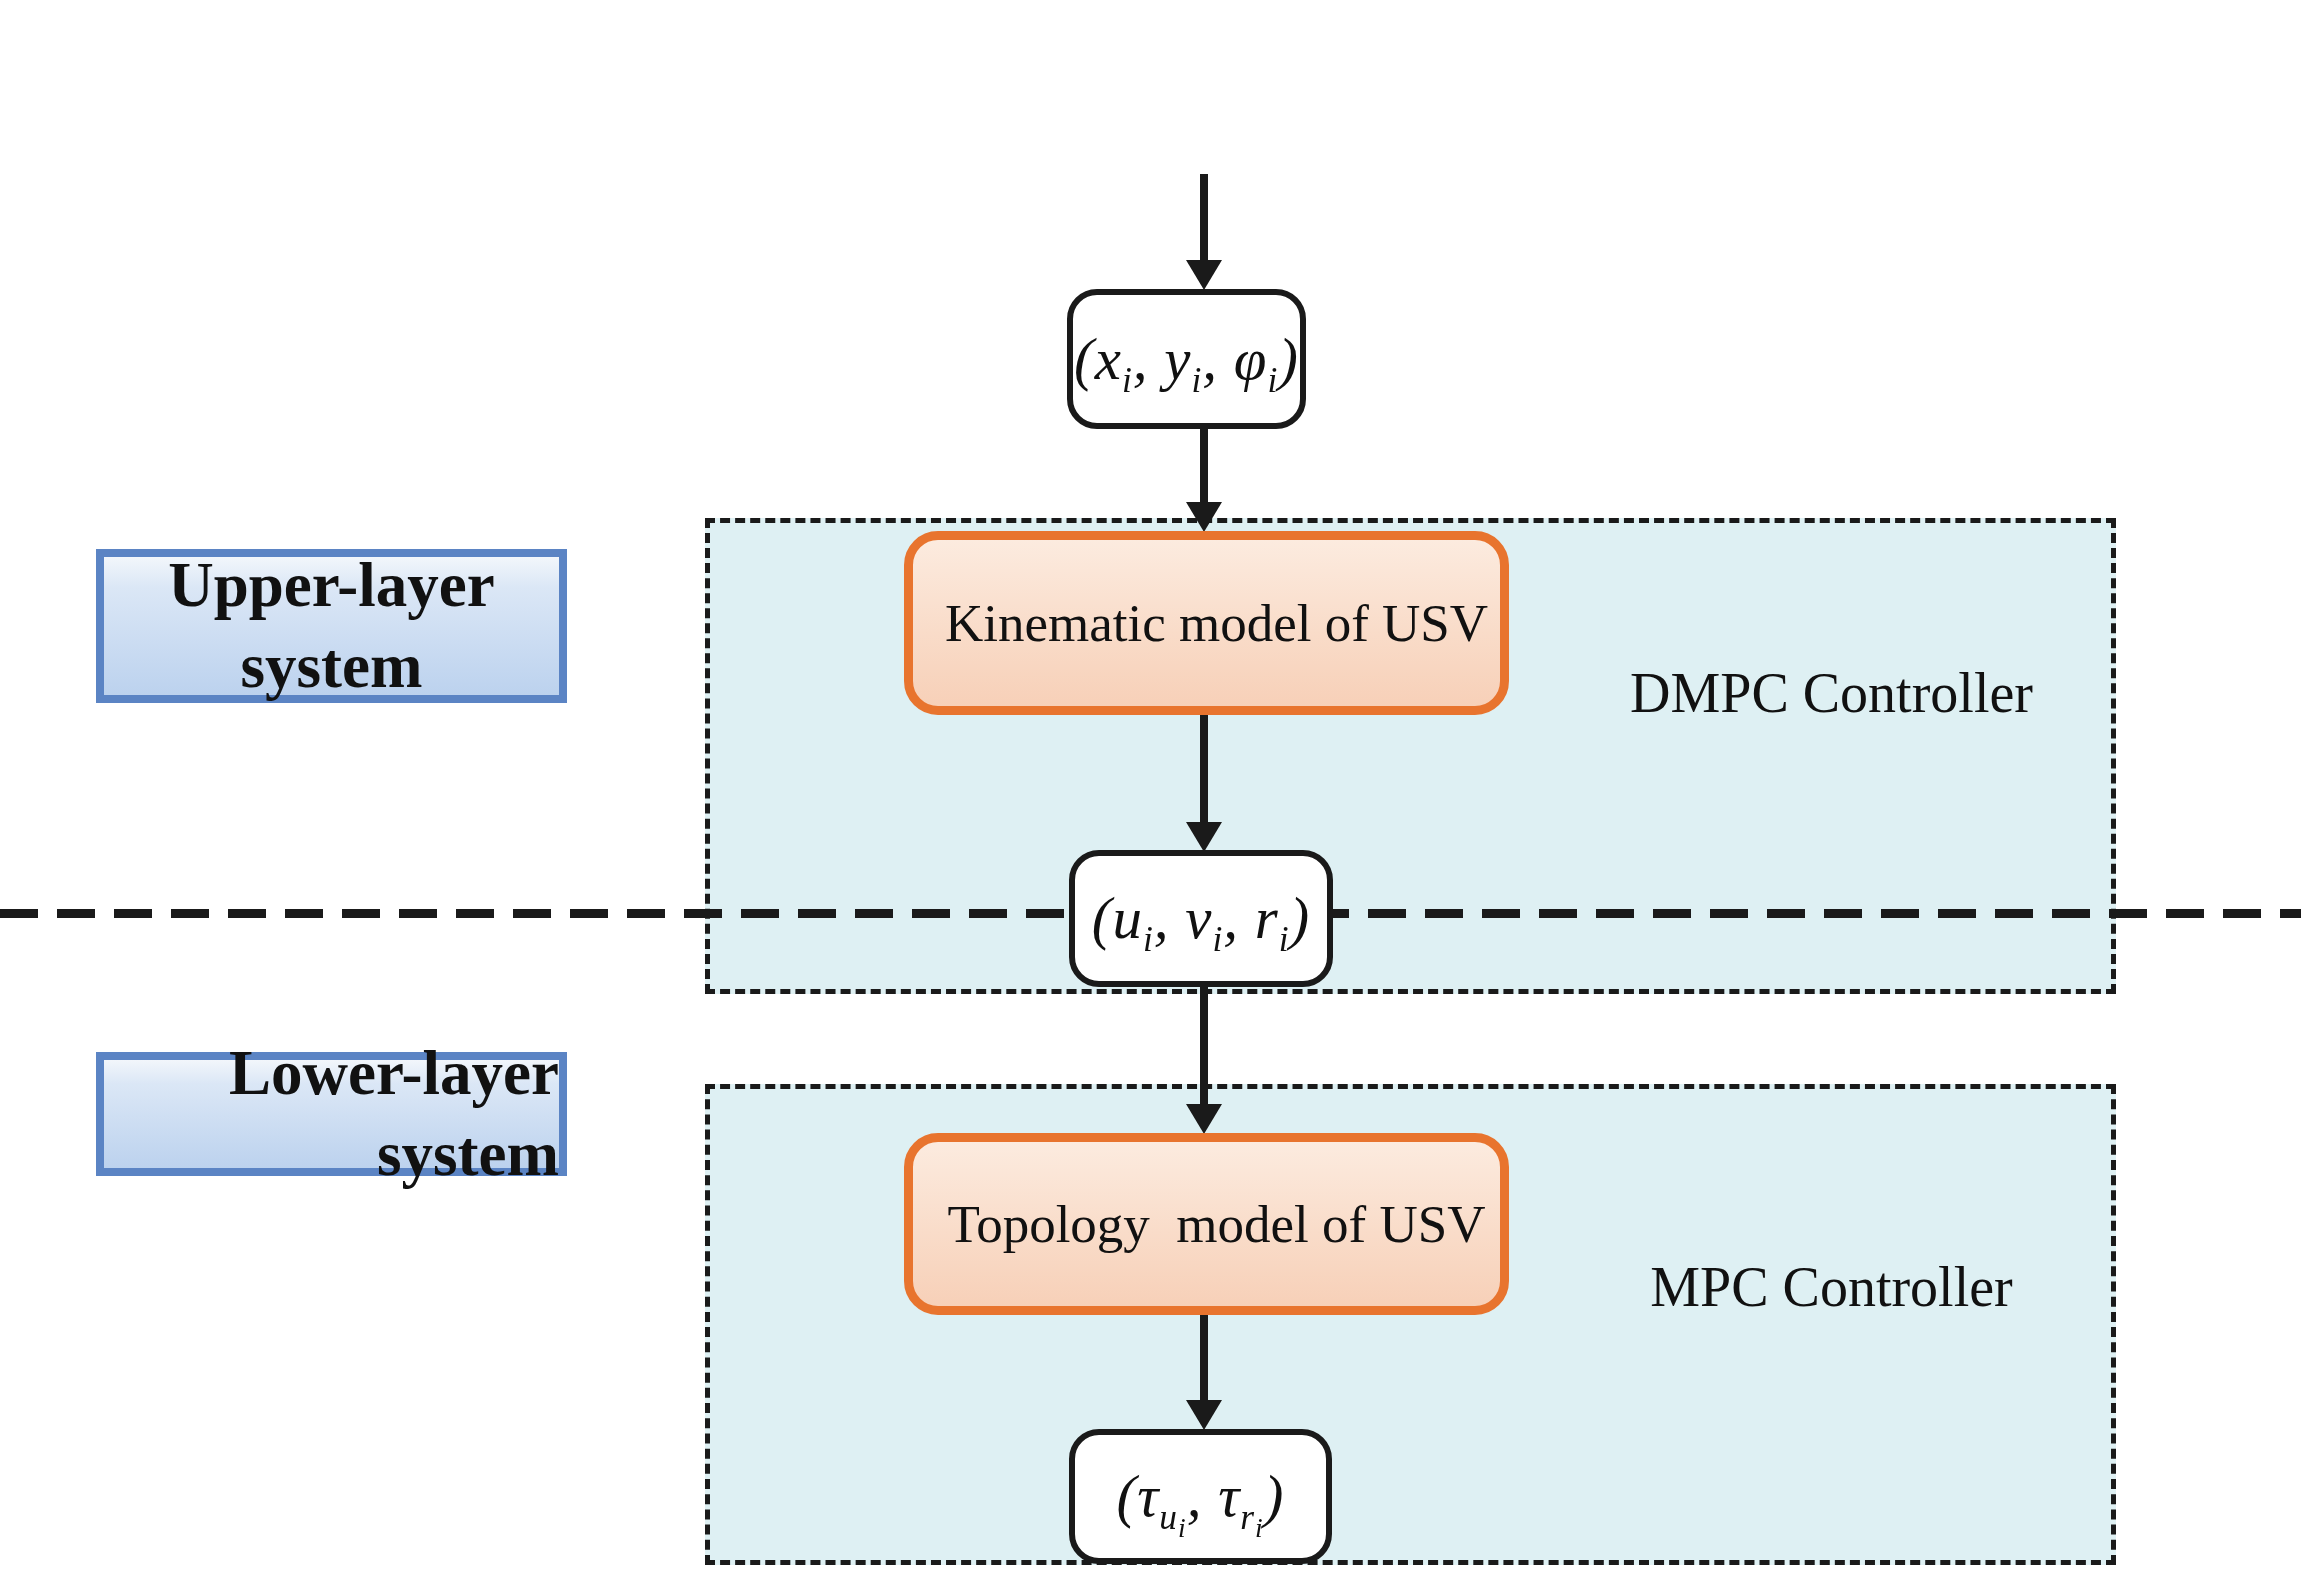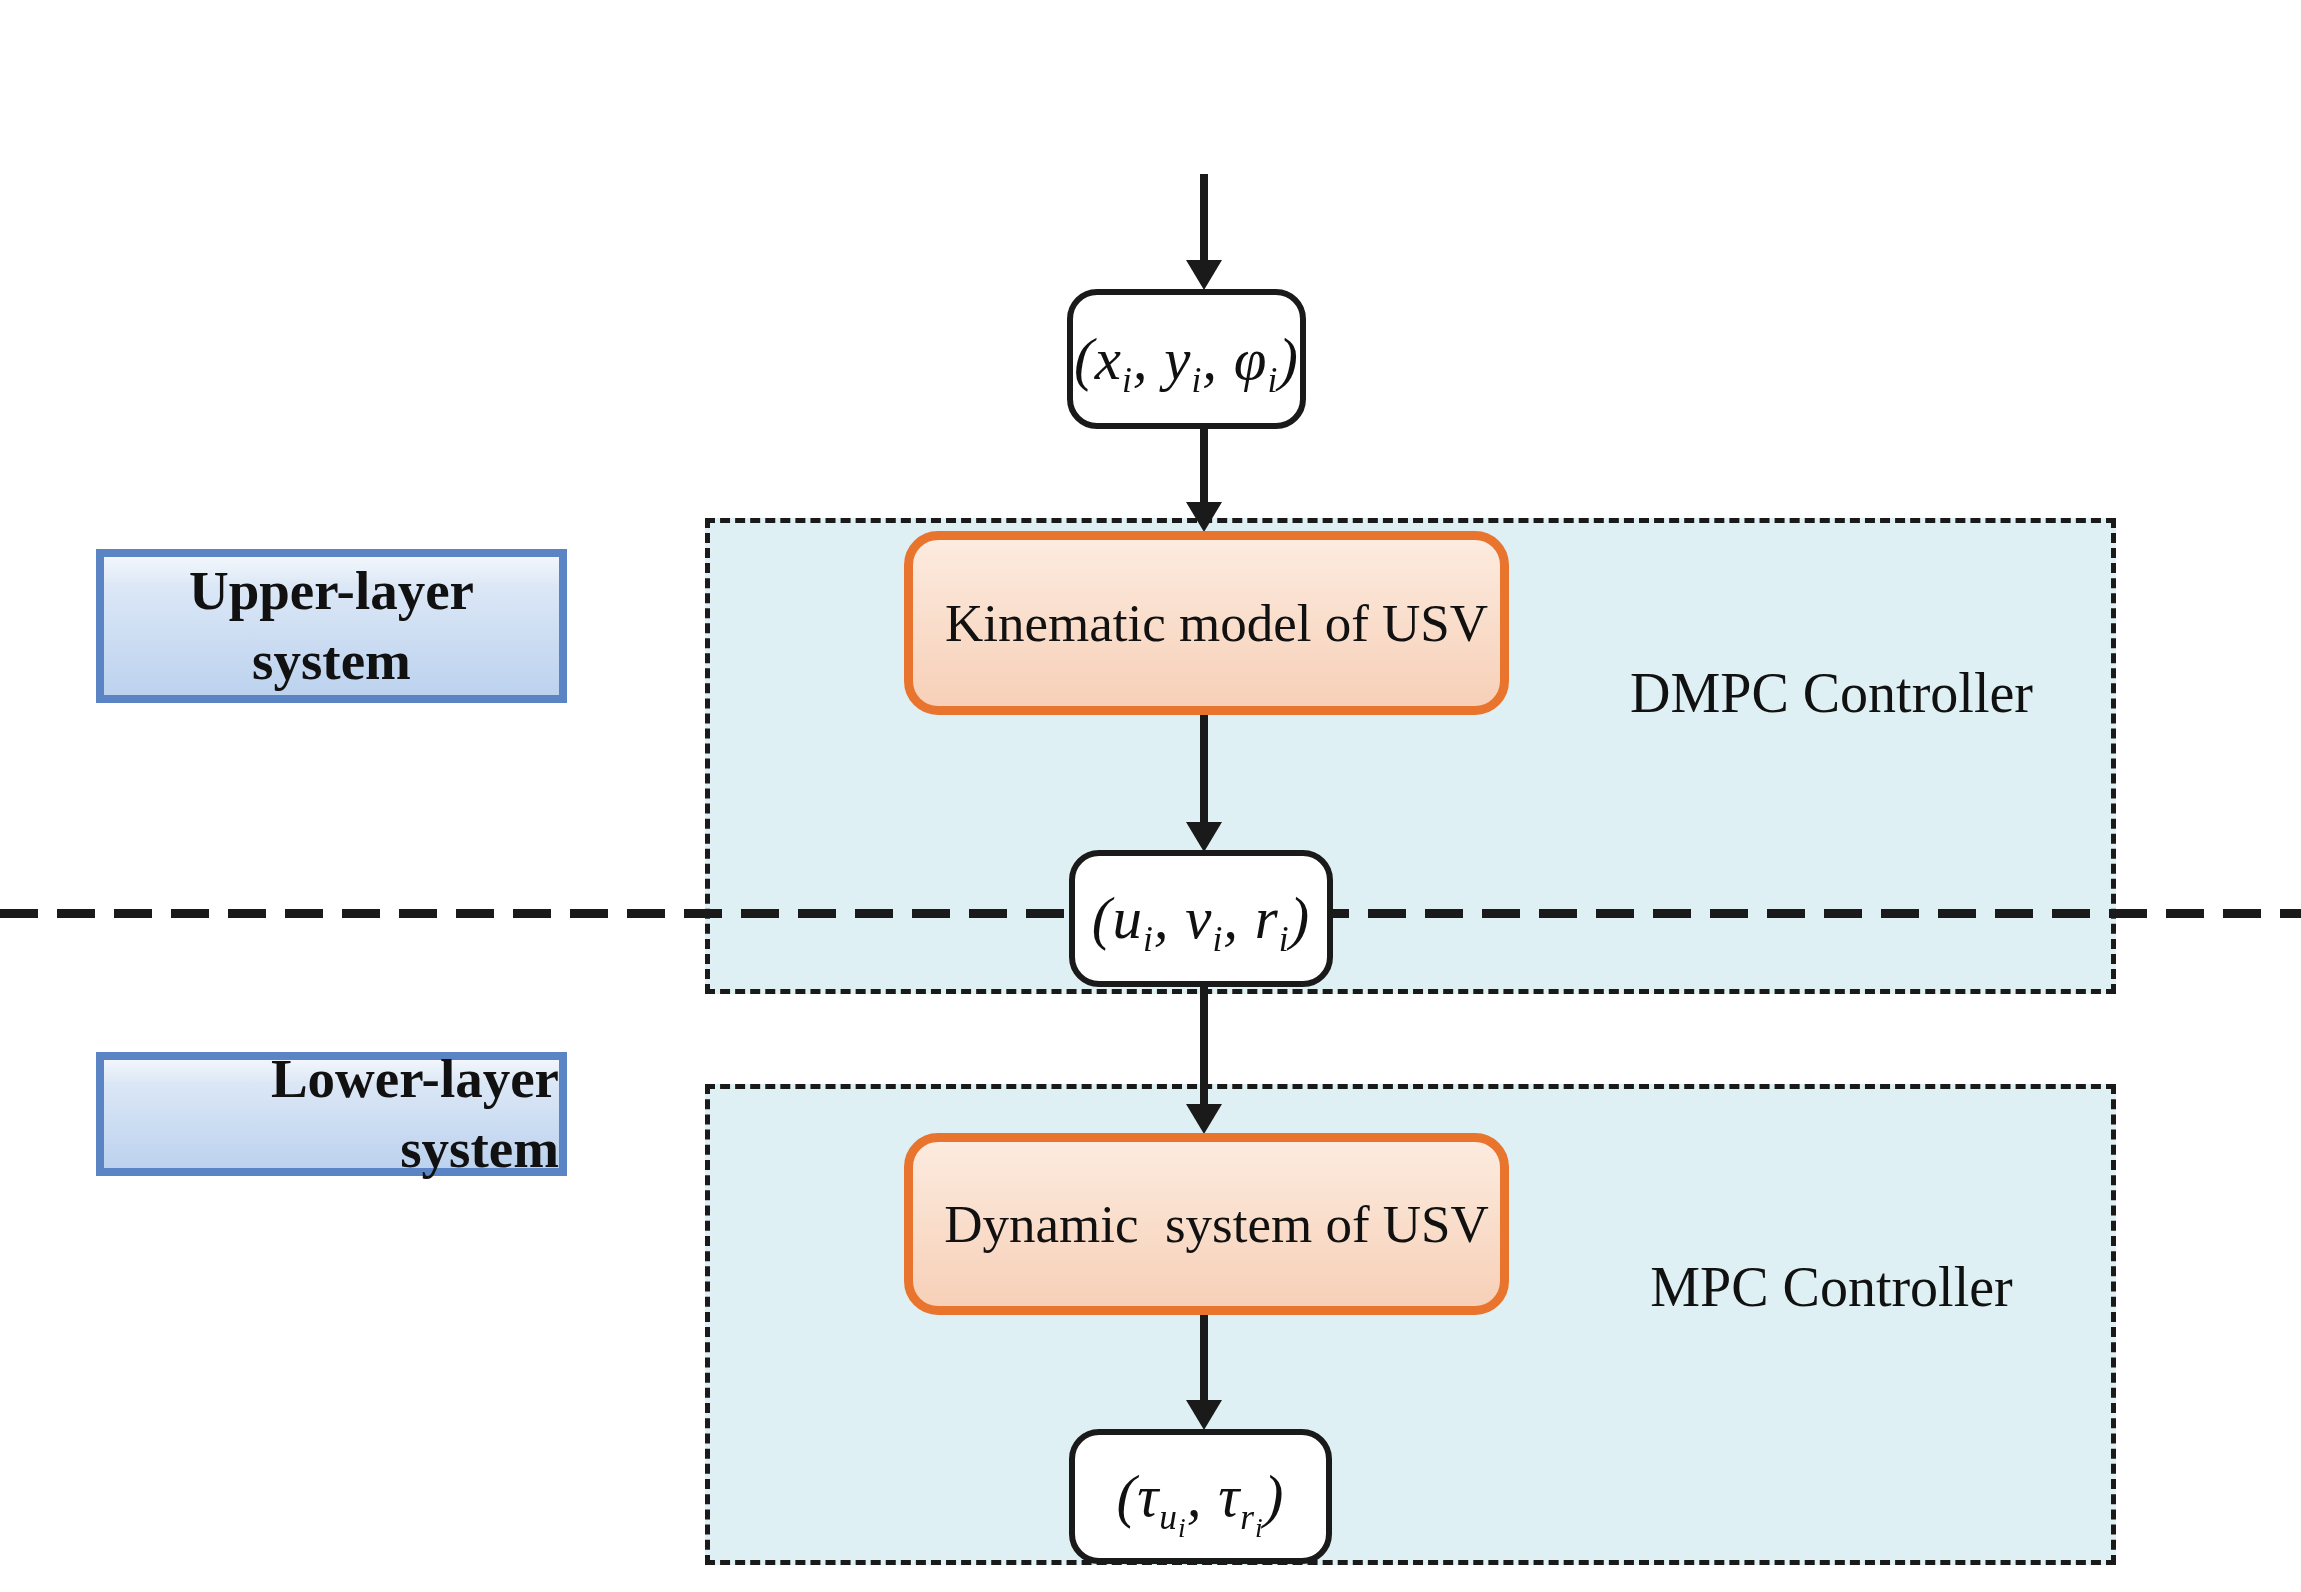--- a/index.html
+++ b/index.html
@@ -47,21 +47,21 @@
   .sys-label {
     position:absolute;
     left:96px; width:471px;
     border:8px solid var(--blue-border,#5b84c4);
     background:linear-gradient(180deg,
       var(--blue-fill-top,#f2f6fb) 0%, #dbe7f6 22%,
       var(--blue-fill-bottom,#bcd2ee) 100%);
     box-sizing:border-box;
     display:flex; flex-direction:column;
     align-items:center; justify-content:center;
-    font-weight:bold; font-size:55px; line-height:1.28;
+    font-weight:bold; font-size:63px; line-height:1.28;
     z-index:4;
   }
   #label-upper { top:549px;  height:154px; }
   #label-lower { top:1052px; height:124px;align-items:flex-end; }
 
   
   .node {
     position:absolute;
     box-sizing:border-box;
     display:flex; align-items:center; justify-content:center;
@@ -165,21 +165,21 @@
 
   <div id="node-kinematic" class="node model-node">
     <span class="node-label">Kinematic model of USV</span>
   </div>
 
   <div id="sig-vel" class="node sig">
     <span>(u<sub>i</sub>, v<sub>i</sub>, r<sub>i</sub>)</span>
   </div>
 
   <div id="node-dynamic" class="node model-node">
-    <span class="node-label">Dynamic  system of USV</span>
+    <span class="node-label">Topology  model of USV</span>
   </div>
 
   <div id="sig-tau" class="node sig">
     <span>(τ<sub>u</sub><sub><sub>i</sub></sub>, τ<sub>r</sub><sub><sub>i</sub></sub>)</span>
   </div>
 
 </div>
 
 
 </body></html>

